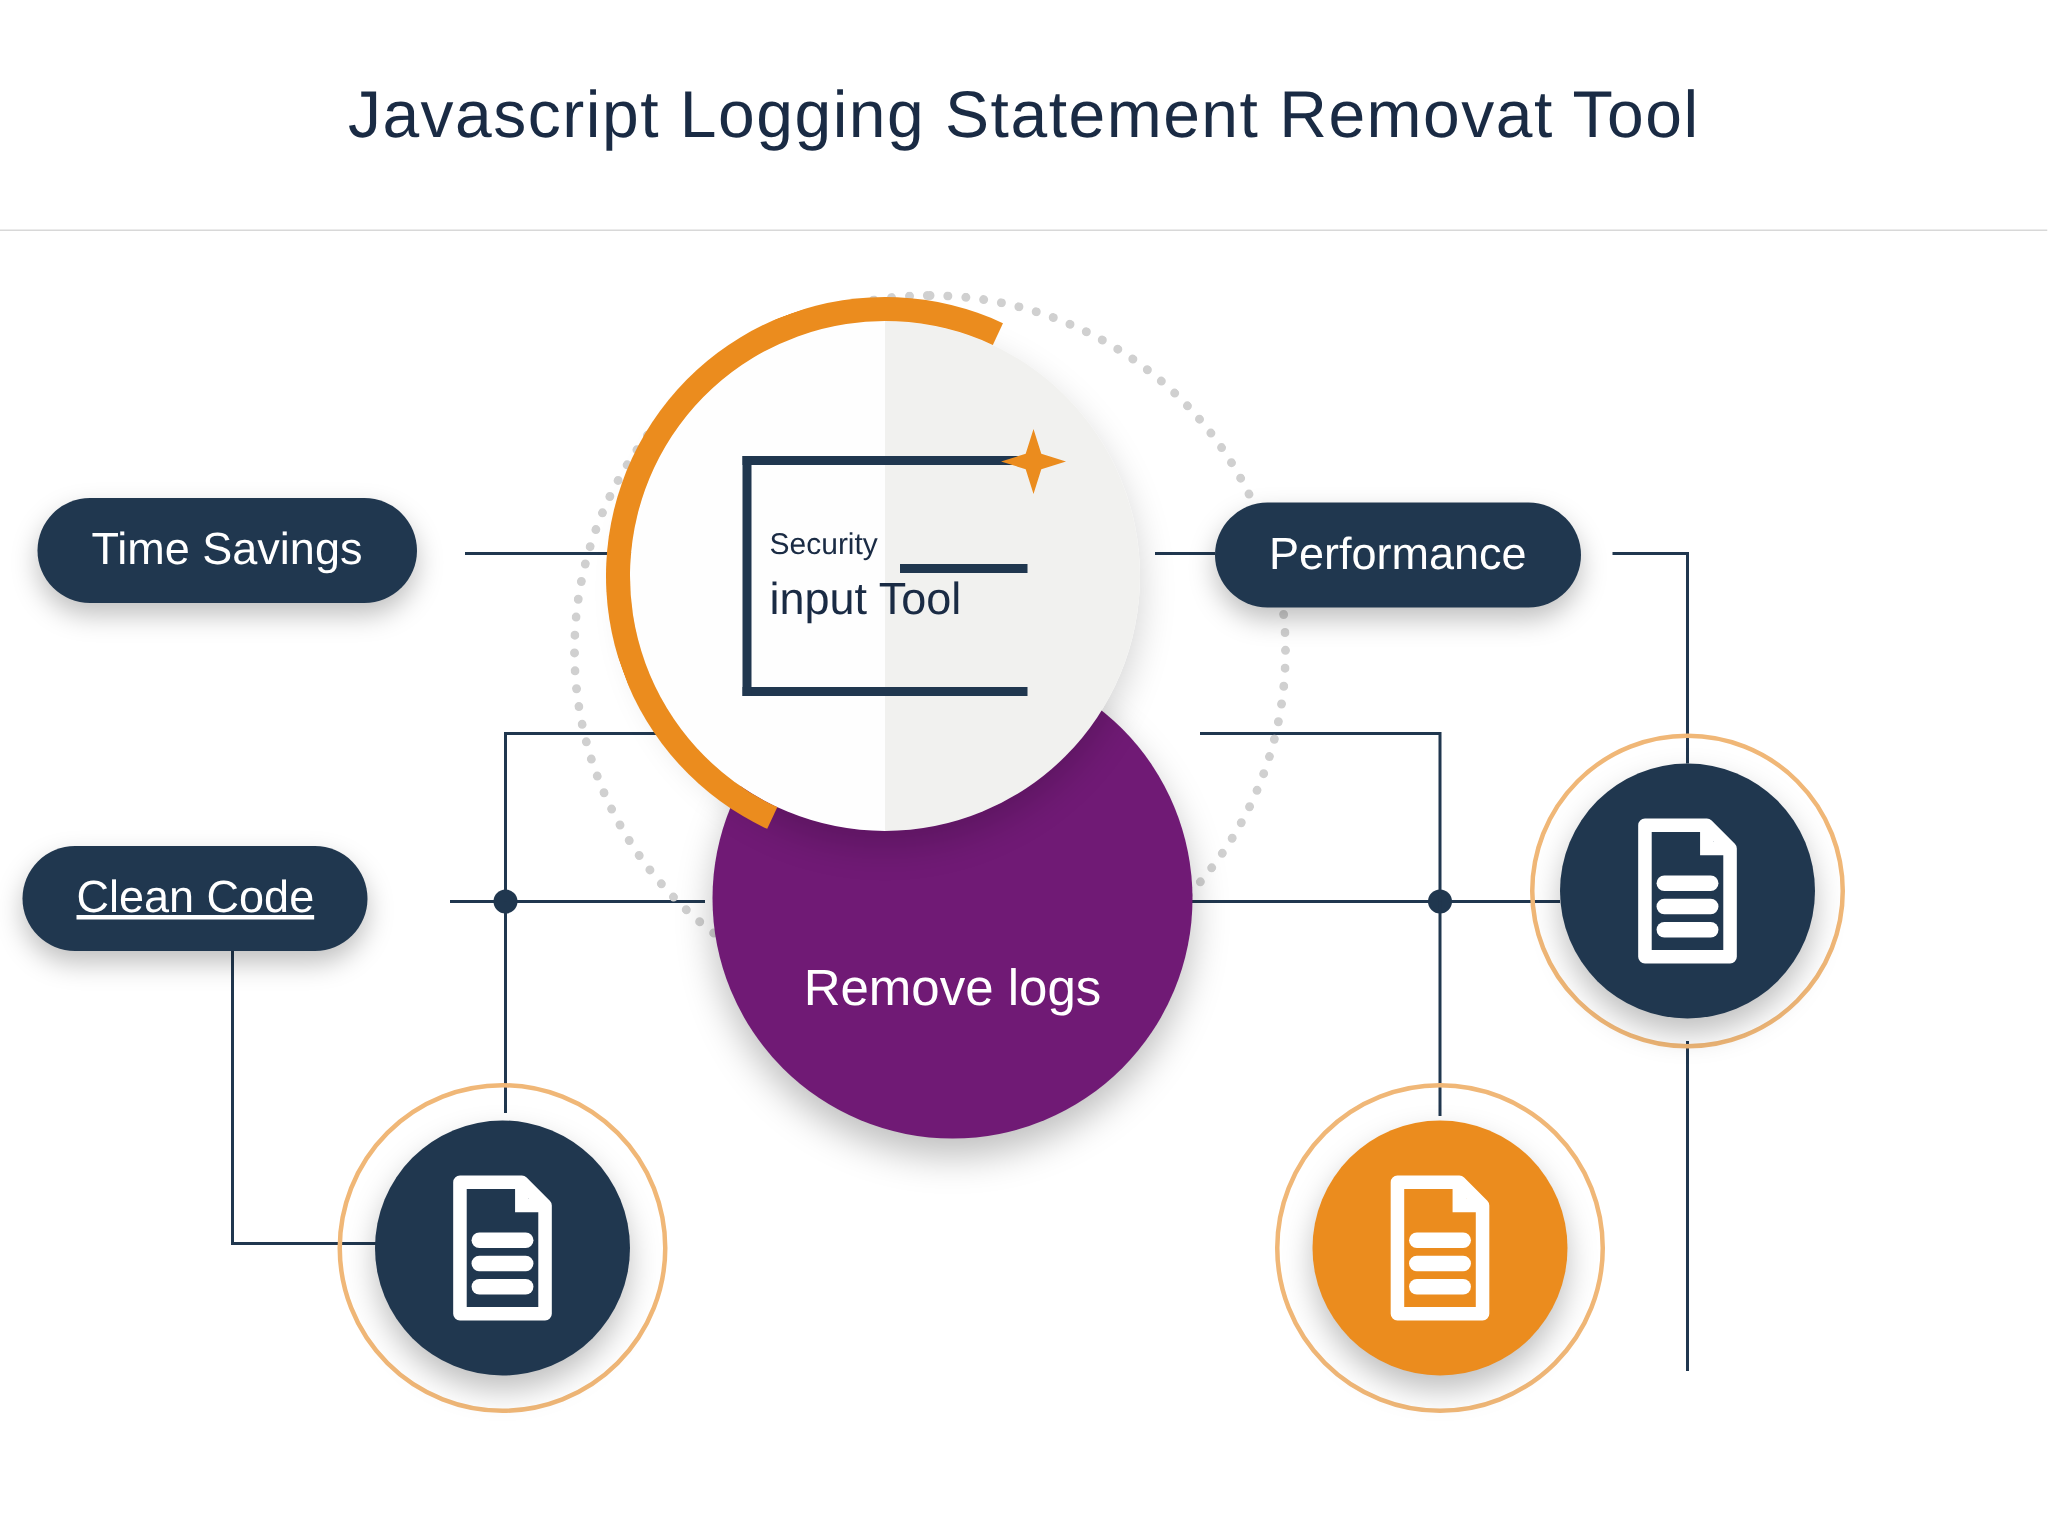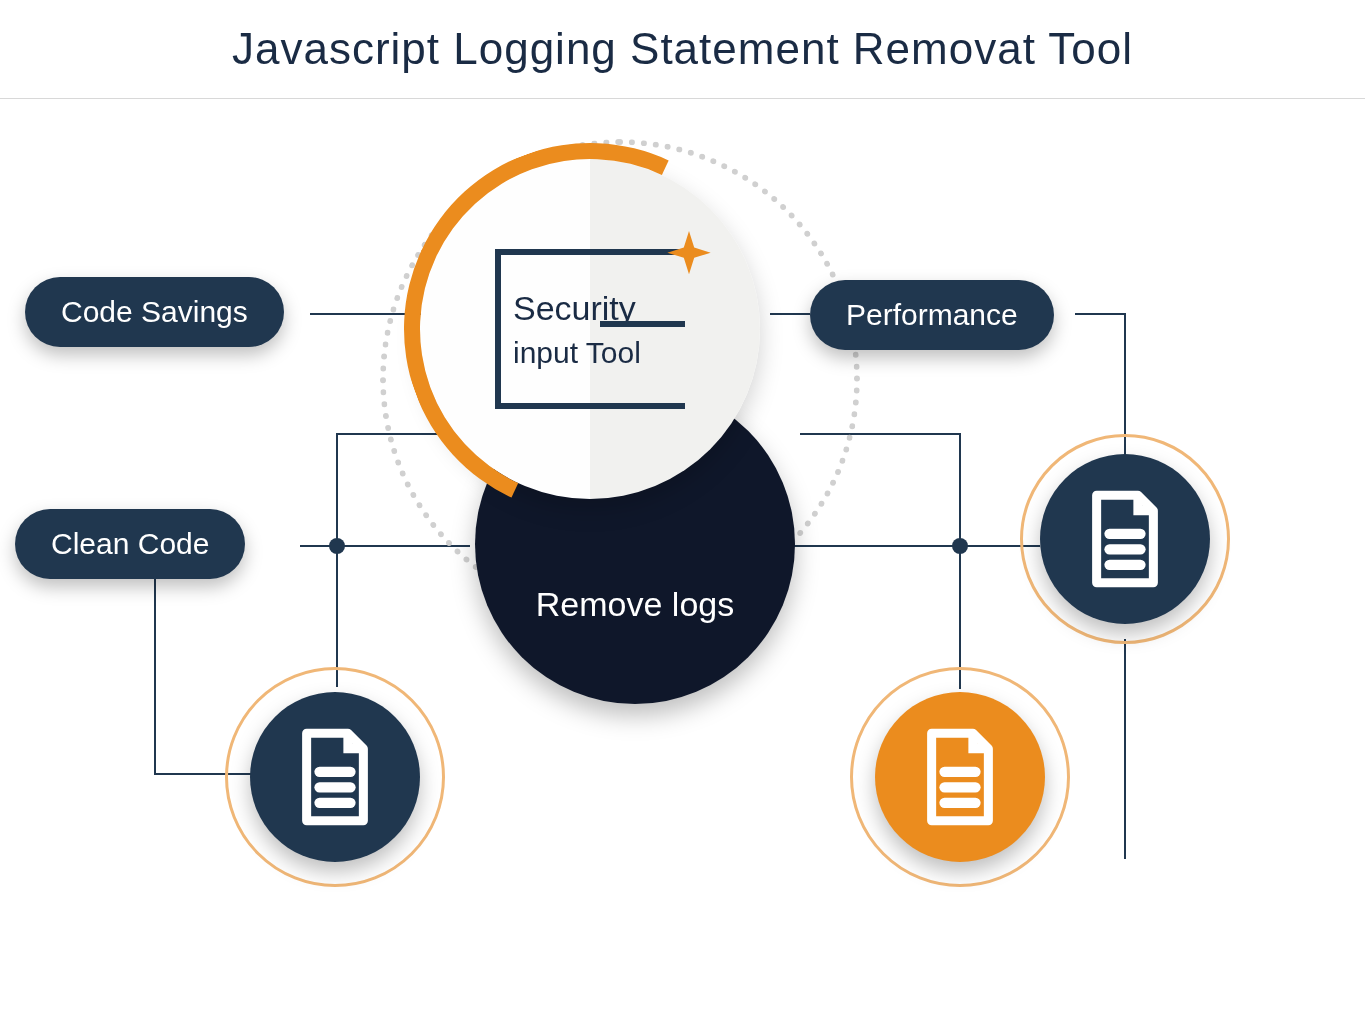--- a/index.html
+++ b/index.html
@@ -1,19 +1,19 @@
 <!DOCTYPE html>
 <html><head>
 <meta charset="utf-8">
 <style>
   * { box-sizing: border-box; margin: 0; padding: 0; }
   html, body { width: 1365px; height: 1024px; font-family: "Segoe UI", "Helvetica Neue", Arial, sans-serif; background: #ffffff; }
   .header {
     width: 100%;
-    height: 99px;
+    height: 154px;
     display: flex;
     align-items: center;
     justify-content: center;
     border-bottom: 1px solid #d8d8d8;
     background: #ffffff;
   }
   .header h1 {
     font-size: 44px;
     font-weight: 400;
     color: #1a2b44;
@@ -78,21 +78,21 @@
     height: 160px;
     border: 6px solid #20374f;
     border-right: none;
     position: relative;
     display: flex;
     flex-direction: column;
     justify-content: center;
     gap: 8px;
     padding-left: 12px;
   }
-  .code-box .cb-line1 { font-size: 34px; color: #1a2b44; font-weight: 500; }
+  .code-box .cb-line1 { font-size: 20px; color: #1a2b44; font-weight: 500; }
   .code-box .cb-line2 { font-size: 30px; color: #1a2b44; font-weight: 500; }
   .code-box .cb-rule {
     position: absolute;
     right: 0;
     top: 66px;
     width: 85px;
     height: 6px;
     background: #20374f;
   }
   .sparkle {
@@ -102,21 +102,21 @@
     width: 52px;
     height: 52px;
     color: #eb8c1e;
   }
   
   .remove-circle {
     position: absolute;
     width: 320px;
     height: 320px;
     border-radius: 50%;
-    background: #0f172a;
+    background: #701a75;
     box-shadow: 0 12px 24px rgba(0,0,0,0.25);
     display: flex;
     align-items: center;
     justify-content: center;
     color: #fff;
     font-size: 34px;
     font-weight: 500;
     text-align: center;
     padding-top: 120px;
   }
@@ -191,26 +191,26 @@
         <span class="cb-line2">input Tool</span>
         <div class="cb-rule"></div>
         <svg class="sparkle" viewBox="0 0 24 24">
           <path fill="currentColor" d="M12 0l2.4 7.6L22 10l-7.6 2.4L12 20l-2.4-7.6L2 10l7.6-2.4L12 0z"></path>
         </svg>
       </div>
     </div>
   </div>
 
   <div class="pill" style="left:25px;  top:178px;">
-    <span>Code Savings</span>
+    <span>Time Savings</span>
   </div>
   <div class="pill" style="left:810px; top:181px;">
     <span>Performance</span>
   </div>
-  <div class="pill" style="left:15px;  top:410px;">
+  <div class="pill" style="left:15px;  top:410px;text-decoration:underline;">
     <span>Clean Code</span>
   </div>
 
   <div class="doc-ring" style="left:225px; top:568px; width:220px; height:220px;"></div>
   <div class="doc-disk navy" style="left:250px; top:593px;">
     <svg class="doc-svg" viewBox="0 0 60 76">
       <path class="page" d="M8 4h32l12 12v56H8z"></path>
       <path class="fold" d="M40 4v12h12"></path>
       <line class="row" x1="18" y1="34" x2="42" y2="34"></line>
       <line class="row" x1="18" y1="46" x2="42" y2="46"></line>

